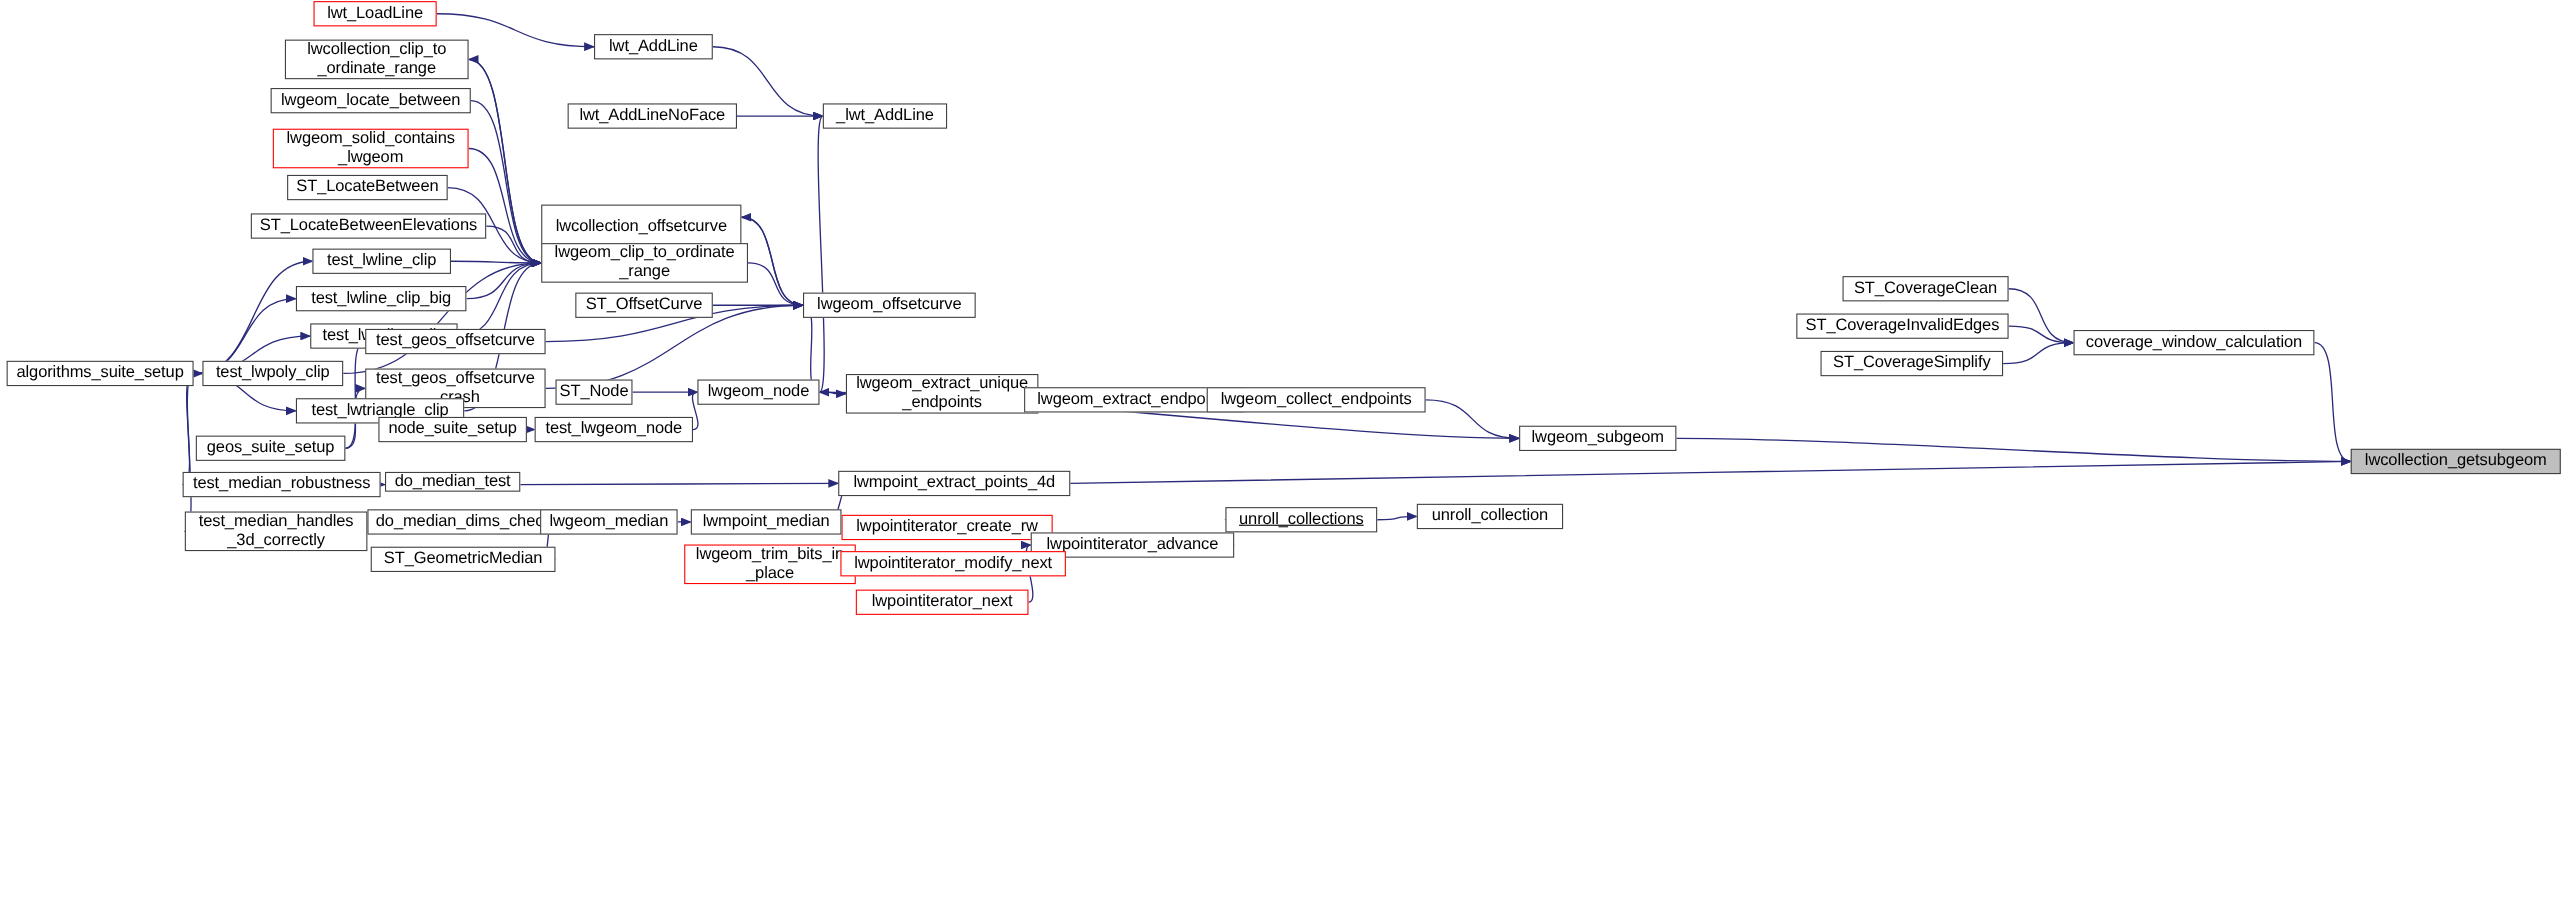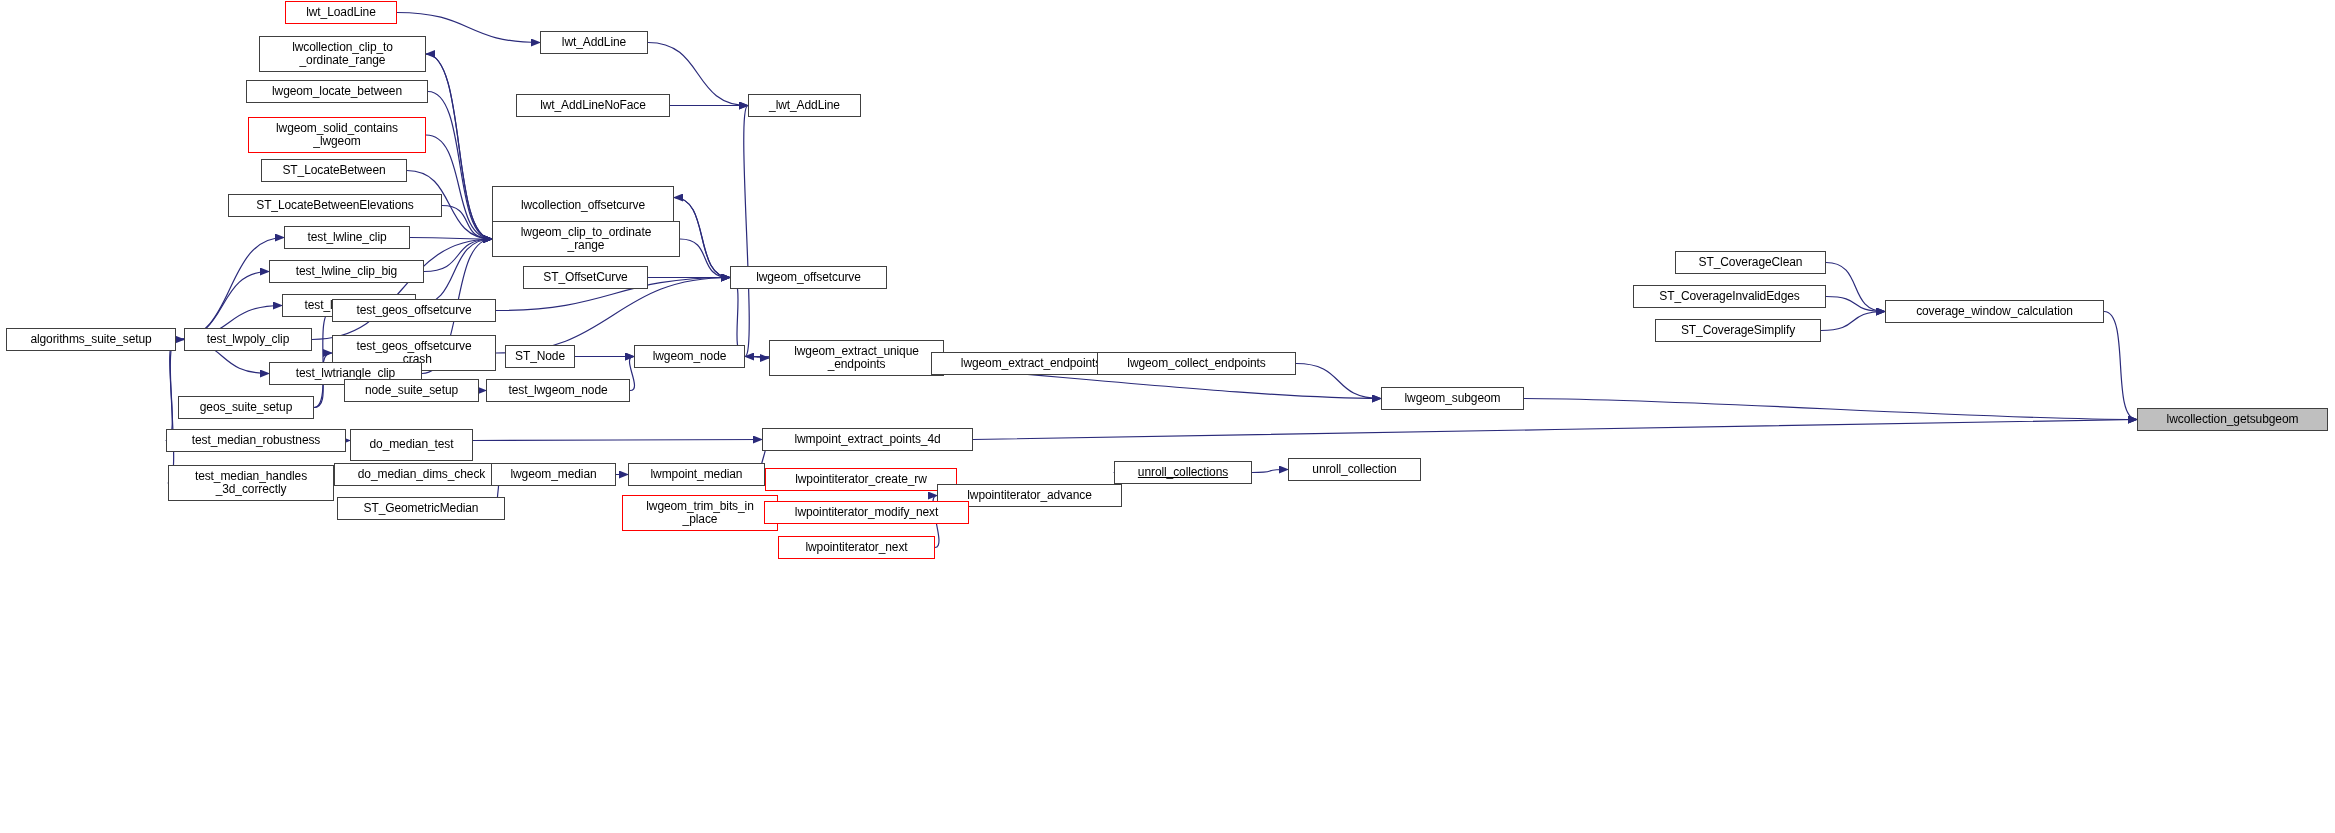--- a/index.html
+++ b/index.html
@@ -24,21 +24,21 @@
     width: 2335px;
     height: 833px;
     pointer-events: none;
   }
   .node {
     position: absolute;
     box-sizing: border-box;
     border: 1px solid #404040;
     background: #ffffff;
     color: #000000;
-    font-size: 12px;
+    font-size: 15px;
     line-height: 1.12;
     display: flex;
     align-items: center;
     justify-content: center;
     text-align: center;
     white-space: pre-line;
     letter-spacing: -0.1px;
     padding: 0 5px;
     z-index: 5;
   }
@@ -157,21 +157,21 @@
       <div class="node" style="left: 931px; top: 352px; width: 200px; height: 23px;">lwgeom_extract_endpoints</div>
       <div class="node" style="left: 1097px; top: 352px; width: 199px; height: 23px;">lwgeom_collect_endpoints</div>
       <div class="node" style="left: 269px; top: 362px; width: 153px; height: 23px;">test_lwtriangle_clip</div>
       <div class="node" style="left: 1381px; top: 387px; width: 143px; height: 23px; text-align: center;">lwgeom_subgeom</div>
       <div class="node" style="left: 344px; top: 379px; width: 135px; height: 23px;">node_suite_setup</div>
       <div class="node" style="left: 486px; top: 379px; width: 144px; height: 23px;">test_lwgeom_node</div>
       <div class="node" style="left: 178px; top: 396px; width: 136px; height: 23px;">geos_suite_setup</div>
       <div class="node current" style="left: 2137px; top: 408px; width: 191px; height: 23px;">lwcollection_getsubgeom</div>
       <div class="node" style="left: 762px; top: 428px; width: 211px; height: 23px;">lwmpoint_extract_points_4d</div>
       <div class="node" style="left: 166px; top: 429px; width: 180px; height: 23px;">test_median_robustness</div>
-      <div class="node" style="left: 350px; top: 429px; width: 123px; height: 32px;">do_median_test</div>
+      <div class="node" style="left: 350px; top: 429px; width: 123px; height: 18px;">do_median_test</div>
       <div class="node red" style="left: 765px; top: 468px; width: 192px; height: 23px;">lwpointiterator_create_rw</div>
       <div class="node" style="left: 1114px; top: 461px; width: 138px; height: 23px; text-decoration: underline;">unroll_collections</div>
       <div class="node" style="left: 1288px; top: 458px; width: 133px; height: 23px;">unroll_collection</div>
       <div class="node" style="left: 168px; top: 465px; width: 166px; height: 36px;">test_median_handles
 _3d_correctly</div>
       <div class="node" style="left: 334px; top: 463px; width: 175px; height: 23px;">do_median_dims_check</div>
       <div class="node" style="left: 491px; top: 463px; width: 125px; height: 23px;">lwgeom_median</div>
       <div class="node" style="left: 628px; top: 463px; width: 137px; height: 23px;">lwmpoint_median</div>
       <div class="node" style="left: 937px; top: 484px; width: 185px; height: 23px;">lwpointiterator_advance</div>
       <div class="node red" style="left: 622px; top: 495px; width: 156px; height: 36px;">lwgeom_trim_bits_in

